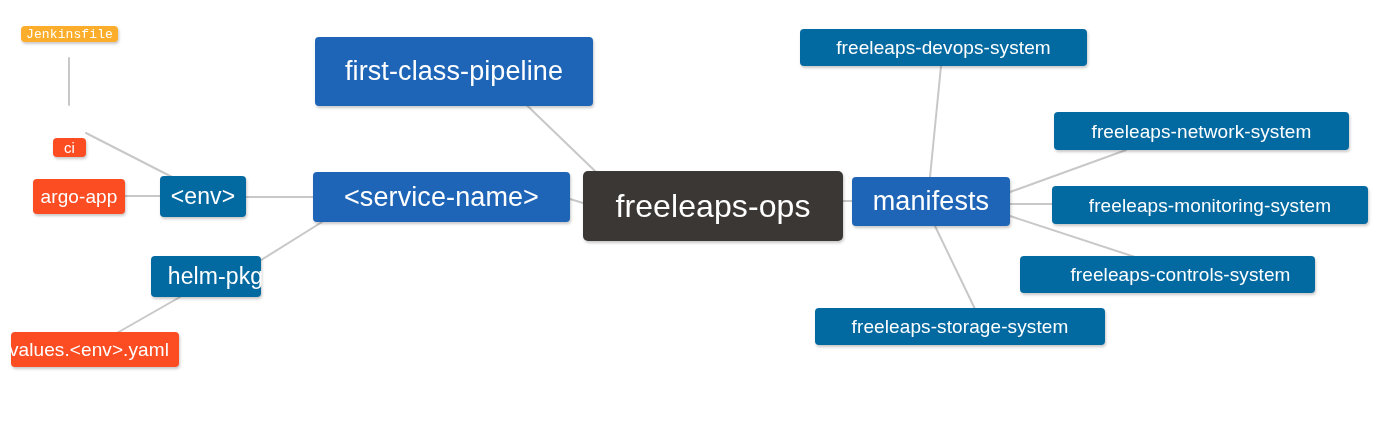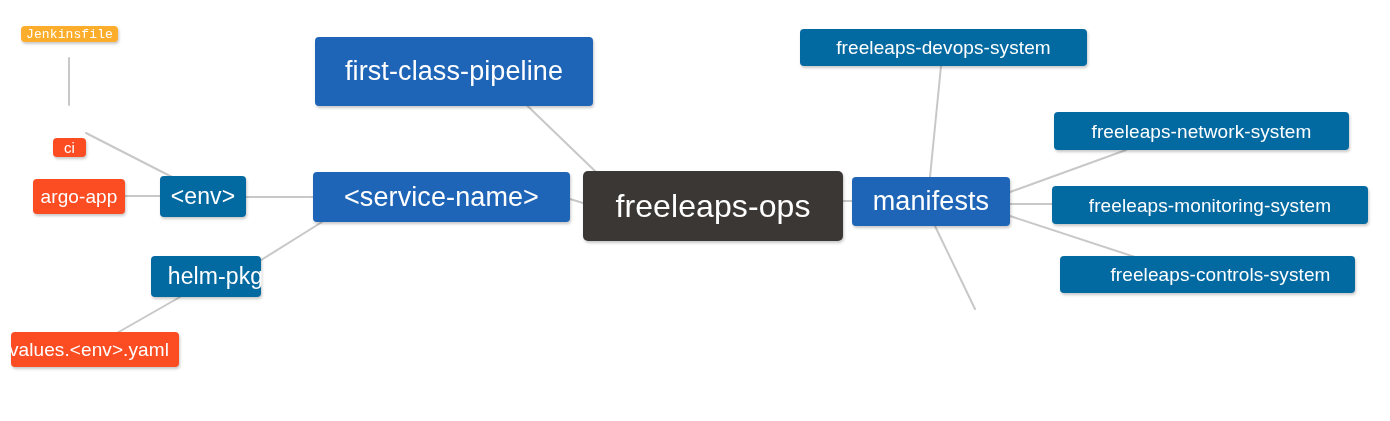--- a/index.html
+++ b/index.html
@@ -148,18 +148,21 @@
   </div>
 
   <div class="node green s-sm" style="left:1054px; top:112px; width:295px; height:38px;">
     <span>freeleaps-network-system</span>
   </div>
 
   <div class="node green s-sm" style="left:1052px; top:186px; width:316px; height:38px;">
     <span>freeleaps-monitoring-system</span>
   </div>
 
-  <div class="node green s-sm" style="left:1060px; top:256px; width:295px; height:37px;padding-left:36px;">
+  <div class="node green s-sm" style="left:1020px; top:256px; width:295px; height:37px;padding-left:36px;">
     <span>freeleaps-controls-system</span>
   </div>
 
+  <div class="node green s-sm" style="left:815px; top:308px; width:290px; height:37px;">
+    <span>freeleaps-storage-system</span>
+  </div>
 
 </div>
 
 </body></html>

